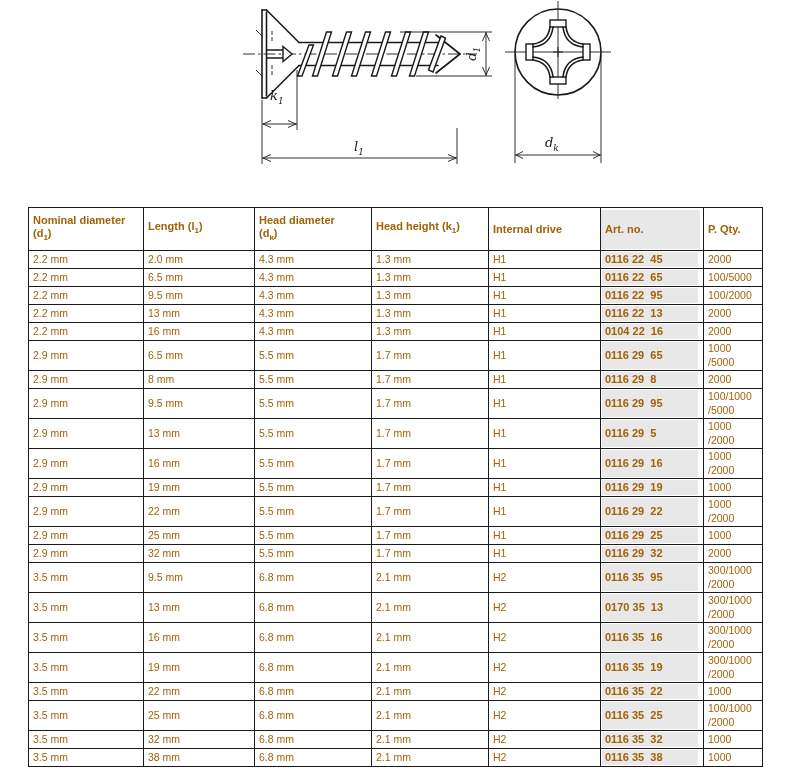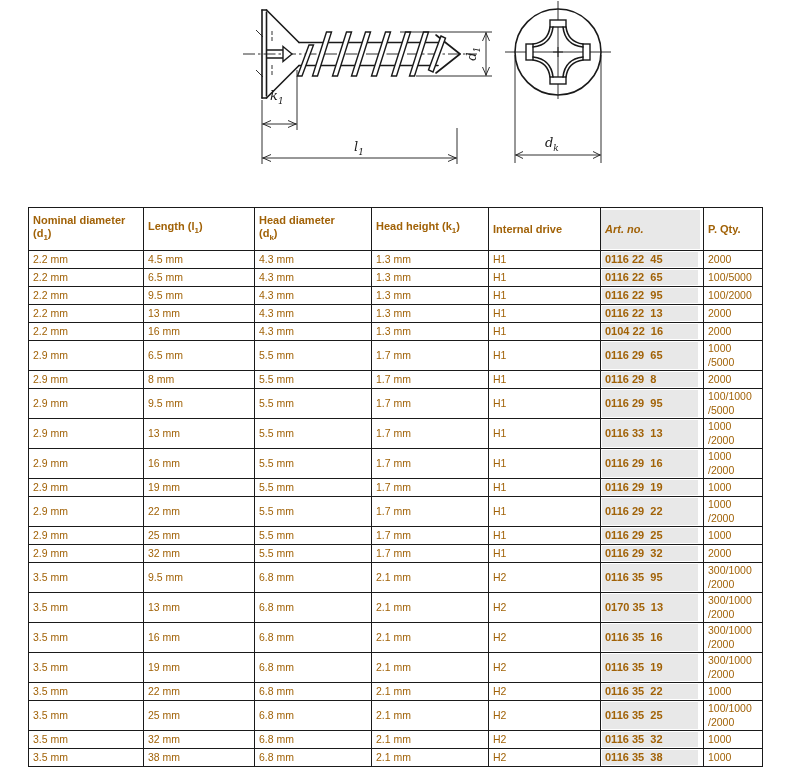--- a/index.html
+++ b/index.html
@@ -32,21 +32,21 @@
   .spec-table td{
     font-size:10.5px;font-weight:normal;text-align:left;vertical-align:middle;
     padding:1px 4px;height:14px;line-height:13.5px;
   }
   .spec-table td.qty{white-space:pre-line;padding:1px 2px 1px 4px;margin-left:28px;}
   .spec-table th.art,.spec-table td.art{
     font-weight:bold;font-size:11px;white-space:pre;
     background-color:var(--band);background-clip:content-box;
     padding:1.5px 6px 1.5px 1px;text-indent:3px;
   }
-  .spec-table th.art{padding:2px 4px 2px 0;text-indent:4px;font-style:italic;}
+  .spec-table th.art{padding:2px 4px 2px 0;text-indent:4px;}
   .spec-table sub{font-size:8px;}
 </style>
 </head>
 <body style="--band: #e8e8e8;">
 
 <div class="drawing-area">
   <svg width="790" height="200" viewBox="0 0 790 200">
 
     <g>
 
@@ -159,21 +159,21 @@
         <th>Head diameter<br>(d<sub>k</sub>)</th>
         <th>Head height (k<sub>1</sub>)</th>
         <th>Internal drive</th>
         <th class="art">Art. no.</th>
         <th>P. Qty.</th>
       </tr>
   </thead>
   <tbody id="body-rows">
       <tr>
         <td>2.2 mm</td>
-        <td>4.5 mm</td>
+        <td>2.0 mm</td>
         <td>4.3 mm</td>
         <td>1.3 mm</td>
         <td>H1</td>
         <td class="art">0116 22  45</td>
         <td class="qty">2000</td>
       </tr>
       <tr>
         <td>2.2 mm</td>
         <td>6.5 mm</td>
         <td>4.3 mm</td>
@@ -237,21 +237,21 @@
         <td class="art">0116 29  95</td>
         <td class="qty">100/1000
 /5000</td>
       </tr>
       <tr>
         <td>2.9 mm</td>
         <td>13 mm</td>
         <td>5.5 mm</td>
         <td>1.7 mm</td>
         <td>H1</td>
-        <td class="art">0116 33  13</td>
+        <td class="art">0116 29  5</td>
         <td class="qty">1000
 /2000</td>
       </tr>
       <tr>
         <td>2.9 mm</td>
         <td>16 mm</td>
         <td>5.5 mm</td>
         <td>1.7 mm</td>
         <td>H1</td>
         <td class="art">0116 29  16</td>

